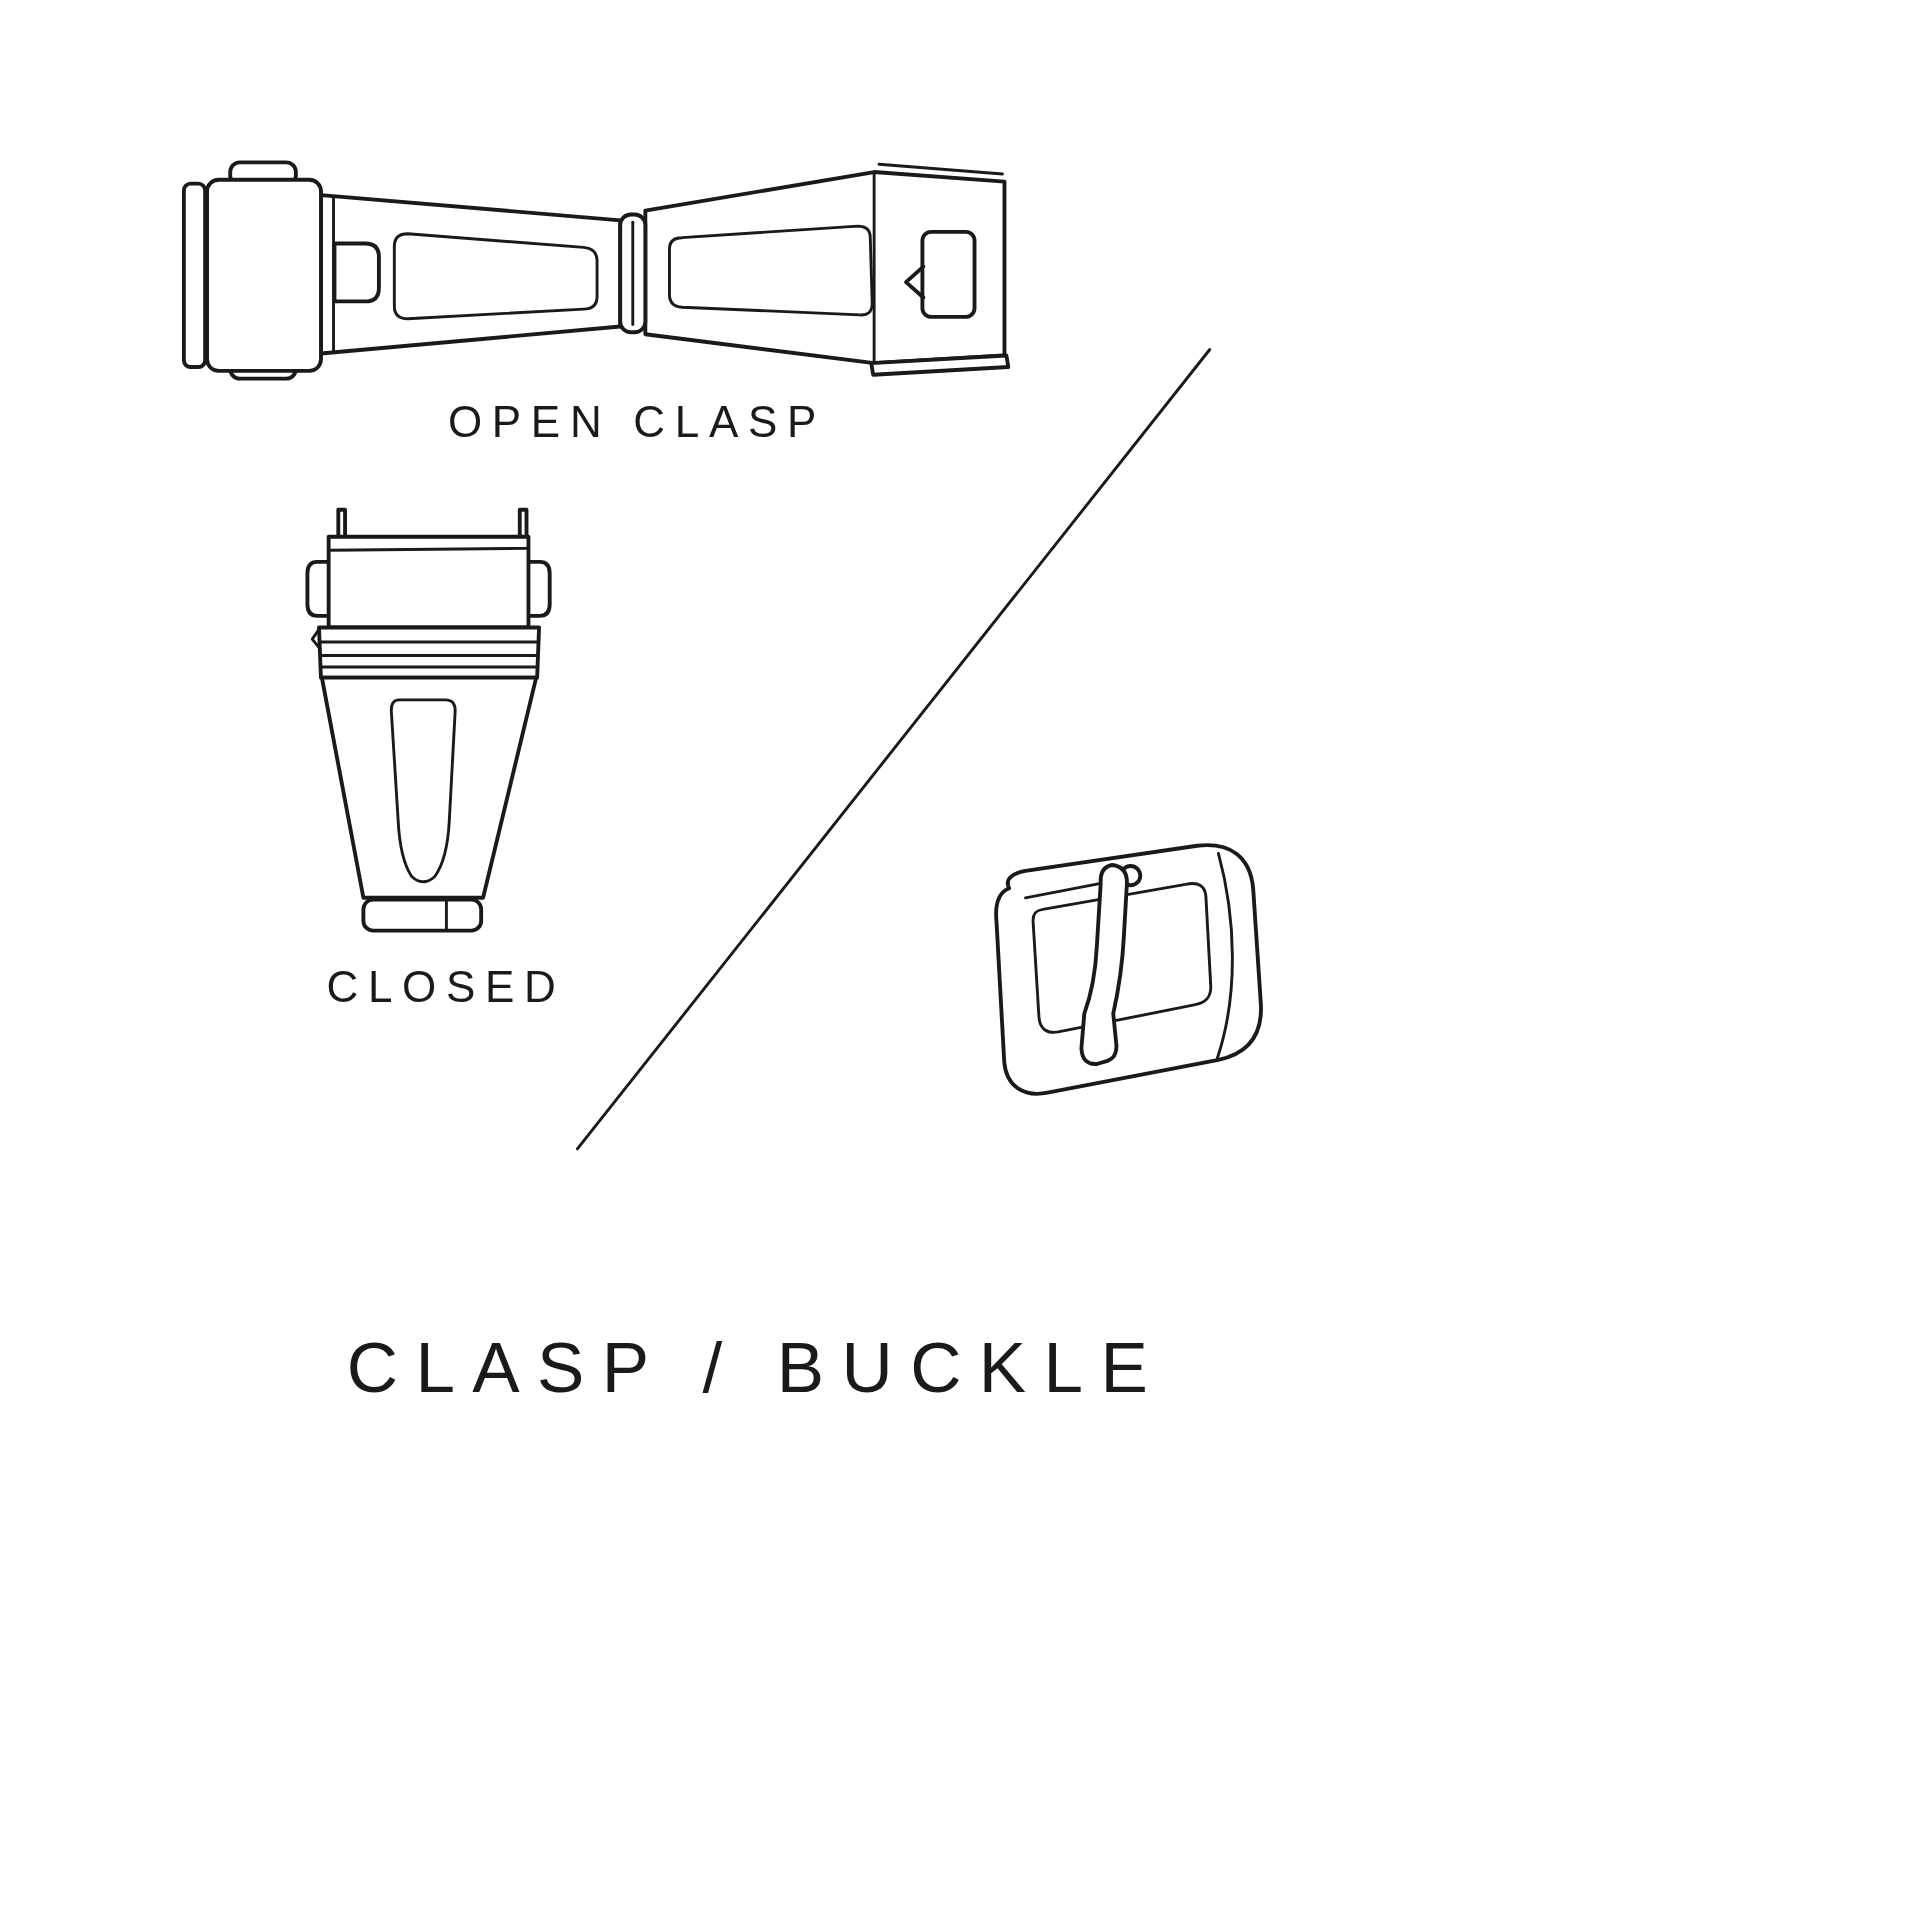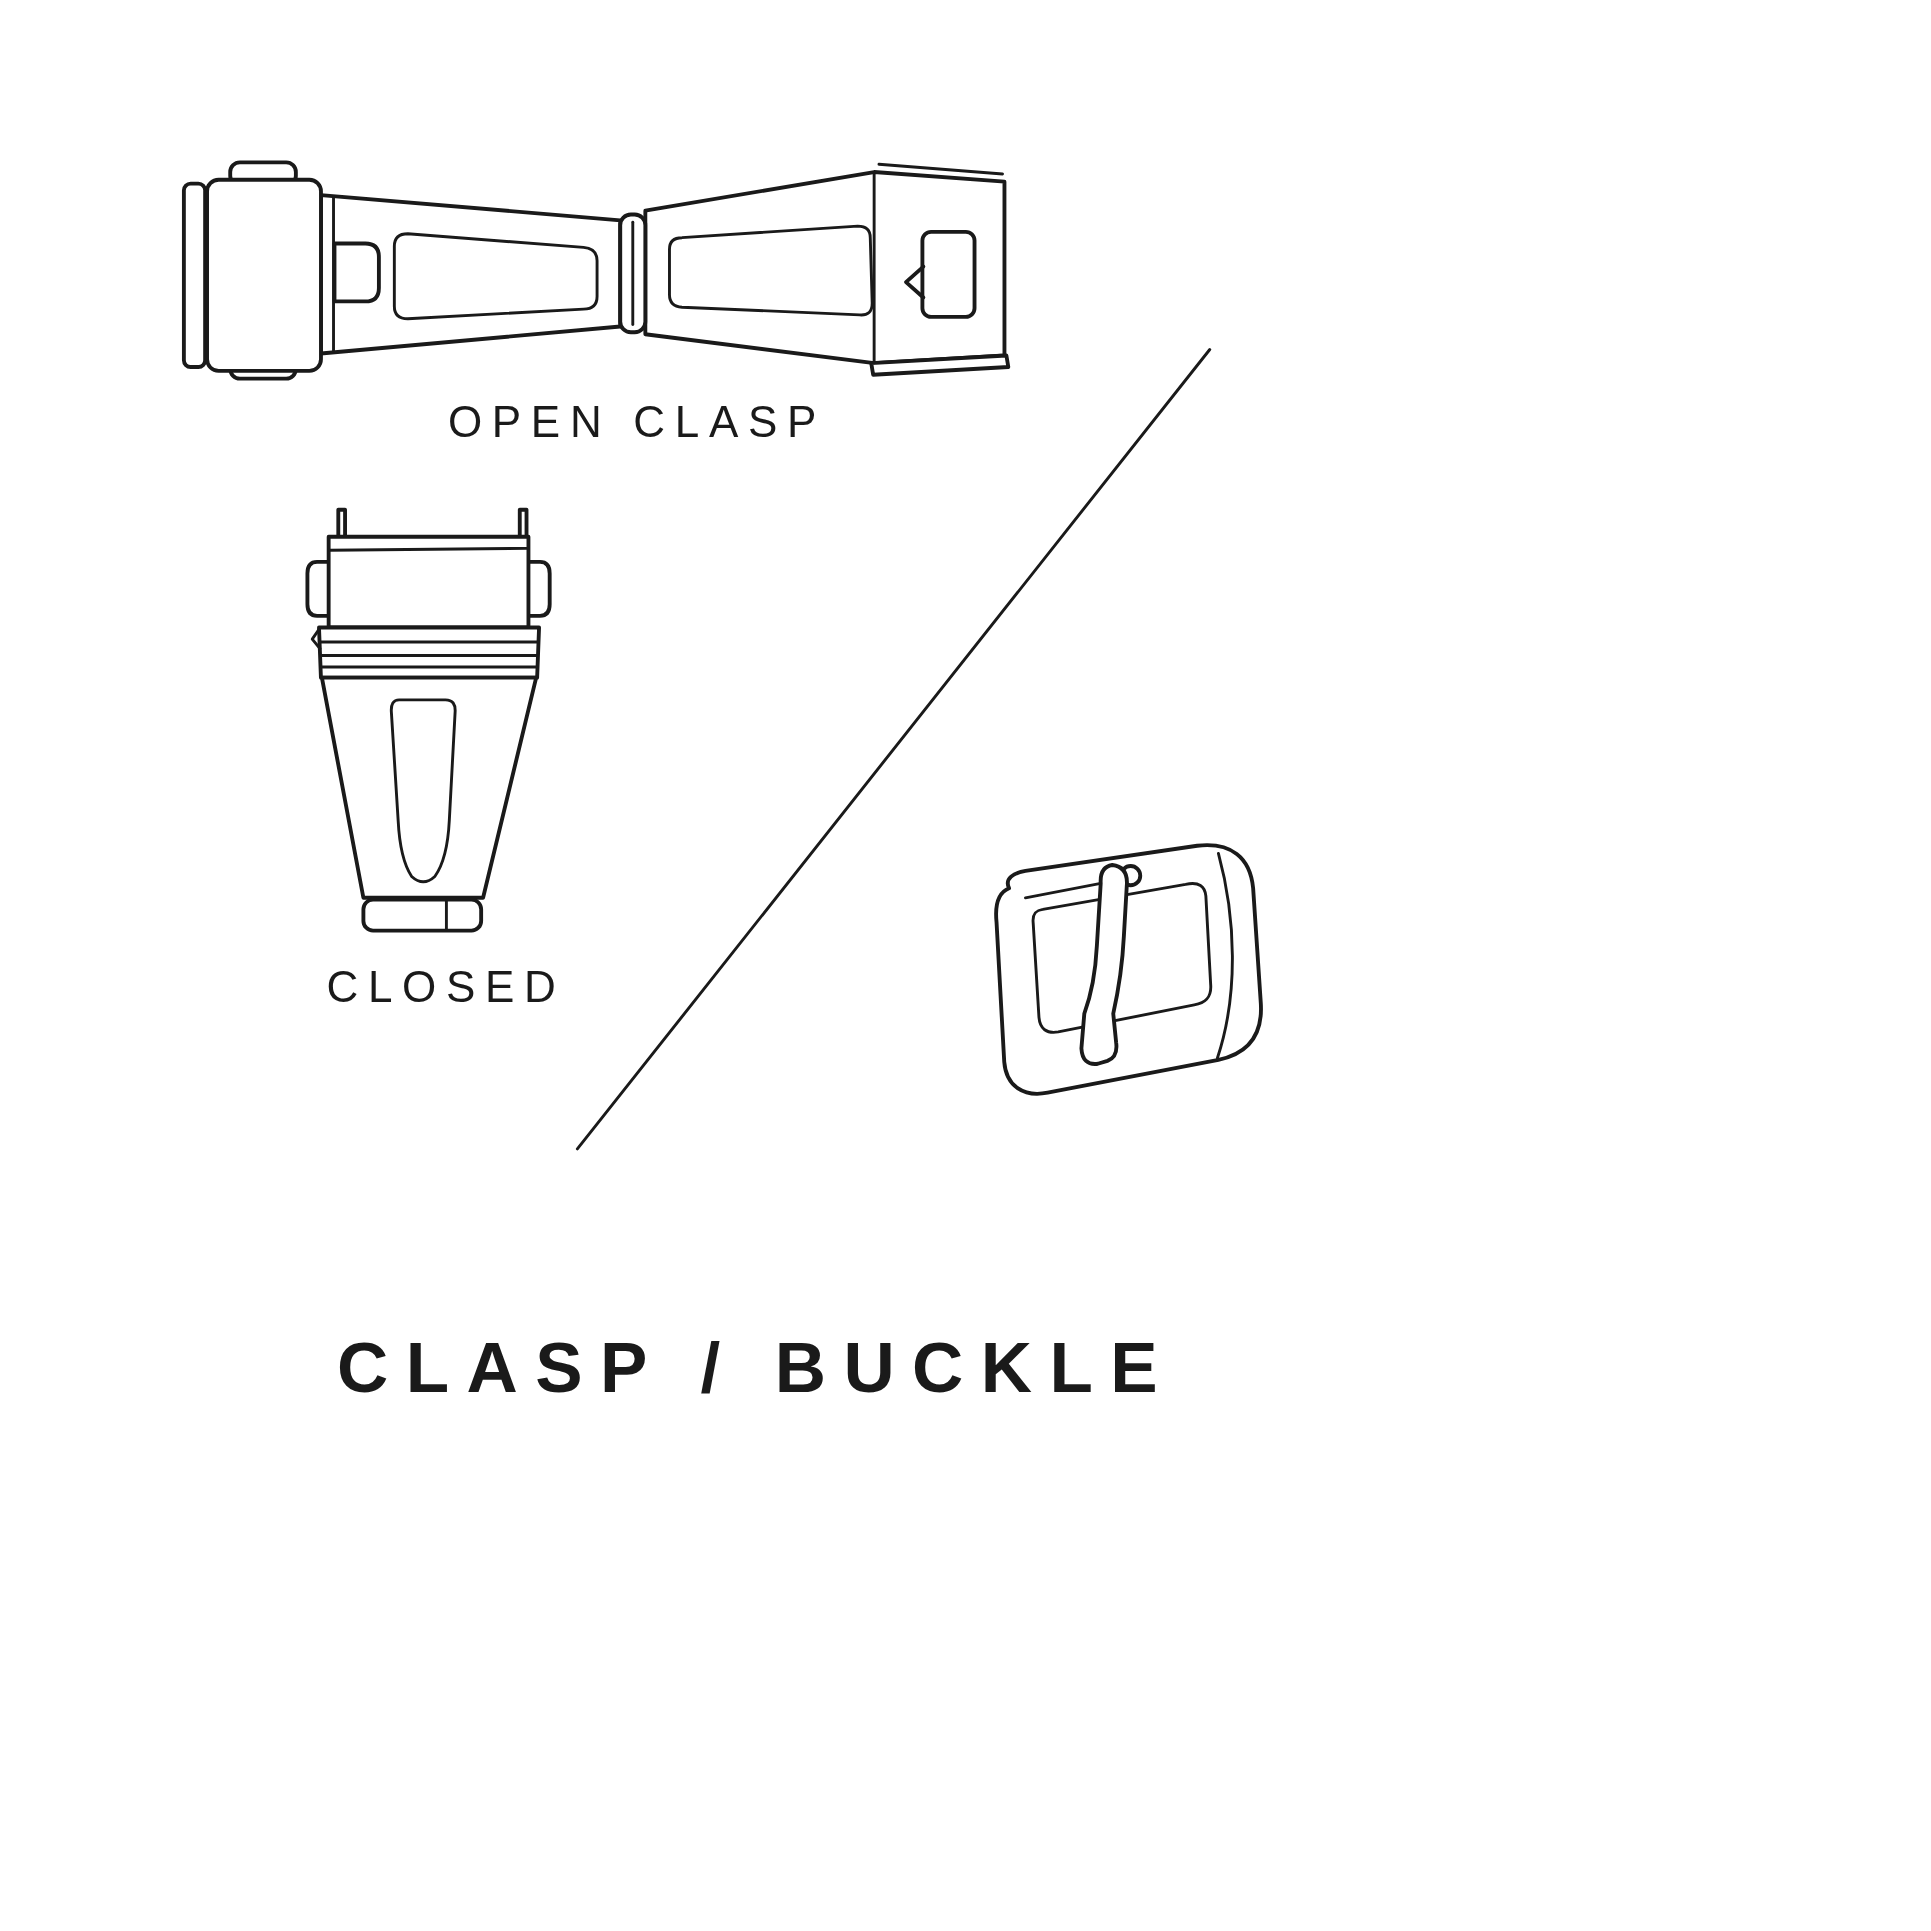--- a/index.html
+++ b/index.html
@@ -34,21 +34,21 @@
   .caption-open { left: 637px; top: 422px; }
   .caption-closed { left: 419px; top: 987px; margin-left: 27px; }
   .footer-title {
     position: absolute;
     left: 756px;
     top: 1367px;
     transform: translate(-50%, -50%);
     white-space: nowrap;
     color: #1a1a1a;
     font-size: 71px;
-    font-weight: 700;
+    font-weight: 400;
     letter-spacing: 17.4px;
   }
   .stroke {
     fill: #ffffff;
     stroke: #1a1a1a;
     stroke-width: 4;
     stroke-linejoin: round;
     stroke-linecap: round;
   }
   .stroke-thin {

